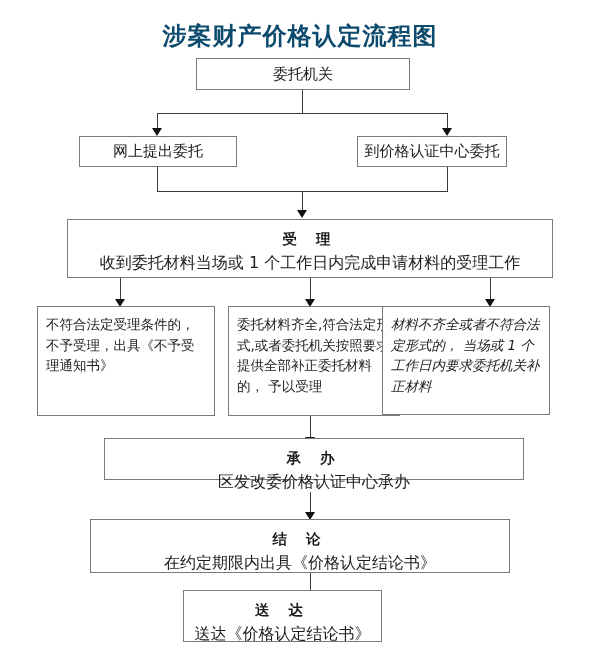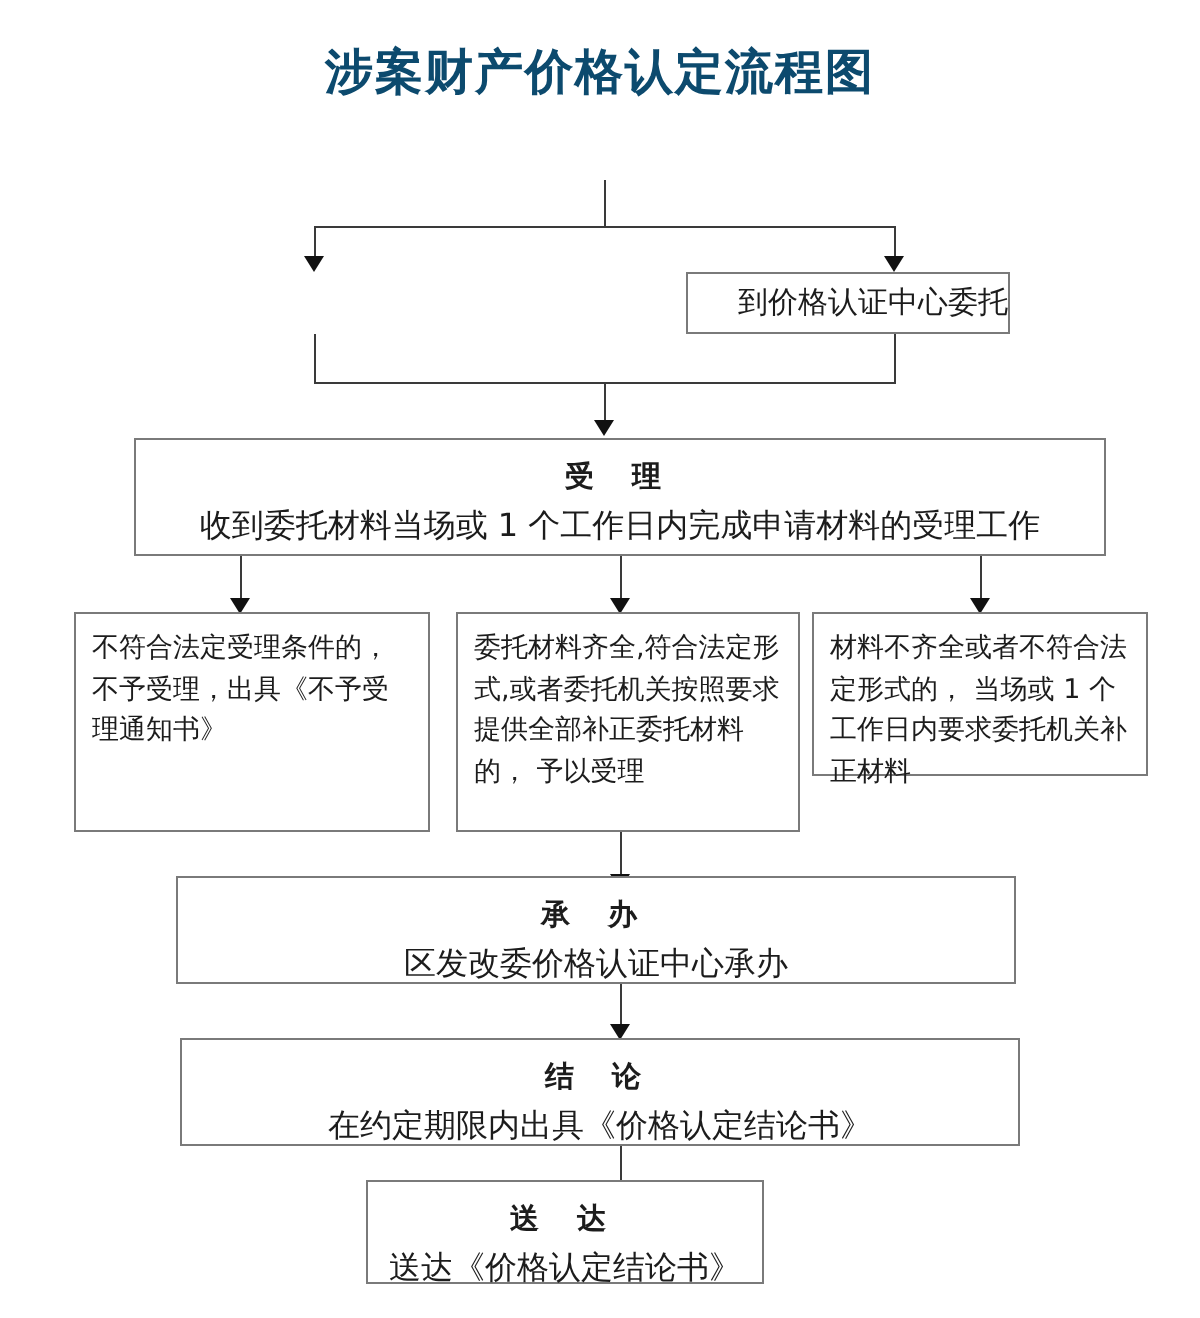--- a/index.html
+++ b/index.html
@@ -93,33 +93,39 @@
     border-top: 8px solid #111111;
   }
 </style>
 </head>
 <body>
 
 <div id="flow-root">
 
   <div class="title">涉案财产价格认定流程图</div>
 
+  <div class="node center-only" style="left:196px; top:58px; width:214px; height:32px;">
+    <span class="body-txt">委托机关</span>
+  </div>
 
   <div class="vline" style="left:302px; top:90px; height:23px;"></div>
 
   <div class="hline" style="left:157px; top:113px; width:291px;"></div>
 
   <div class="vline" style="left:157px; top:113px; height:16px;"></div>
   <div class="arrowhead" style="left:152px; top:128px;"></div>
 
   <div class="vline" style="left:447px; top:113px; height:16px;"></div>
   <div class="arrowhead" style="left:442px; top:128px;"></div>
 
+  <div class="node center-only" style="left:79px; top:136px; width:158px; height:31px;">
+    <span class="body-txt">网上提出委托</span>
+  </div>
 
-  <div class="node center-only" style="left:343px; top:136px; width:162px; height:31px;justify-content:flex-end;">
+  <div class="node center-only" style="left:357px; top:136px; width:150px; height:31px;">
     <span class="body-txt">到价格认证中心委托</span>
   </div>
 
   <div class="vline" style="left:157px; top:167px; height:24px;"></div>
   <div class="vline" style="left:447px; top:167px; height:24px;"></div>
   <div class="hline" style="left:157px; top:191px; width:291px;"></div>
   <div class="vline" style="left:302px; top:191px; height:20px;"></div>
   <div class="arrowhead" style="left:297px; top:210px;"></div>
 
   <div class="node stacked" style="left:67px; top:219px; width:486px; height:59px;">
@@ -137,28 +143,28 @@
   <div class="arrowhead" style="left:485px; top:299px;"></div>
 
   <div class="node para" style="left:228px; top:306px; width:172px; height:110px;">
     <span class="body-txt">委托材料齐全,符合法定形式,或者委托机关按照要求提供全部补正委托材料的， 予以受理</span>
   </div>
 
   <div class="node para" style="left:37px; top:306px; width:178px; height:110px;">
     <span class="body-txt">不符合法定受理条件的，不予受理，出具《不予受理通知书》</span>
   </div>
 
-  <div class="node para" style="left:406px; top:306px; width:168px; height:82px;">
+  <div class="node para" style="left:382px; top:306px; width:168px; height:109px;font-style:italic;">
     <span class="body-txt">材料不齐全或者不符合法定形式的， 当场或 1 个工作日内要求委托机关补正材料</span>
   </div>
 
   <div class="vline" style="left:310px; top:416px; height:22px;"></div>
   <div class="arrowhead" style="left:305px; top:437px;"></div>
 
-  <div class="node stacked" style="left:88px; top:438px; width:420px; height:54px;">
+  <div class="node stacked" style="left:104px; top:438px; width:420px; height:42px;">
     <span class="hdr">承 办</span>
     <span class="body-txt">区发改委价格认证中心承办</span>
   </div>
 
   <div class="vline" style="left:310px; top:492px; height:21px;"></div>
   <div class="arrowhead" style="left:305px; top:512px;"></div>
 
   <div class="node stacked" style="left:90px; top:519px; width:420px; height:54px;">
     <span class="hdr">结 论</span>
     <span class="body-txt">在约定期限内出具《价格认定结论书》</span>

